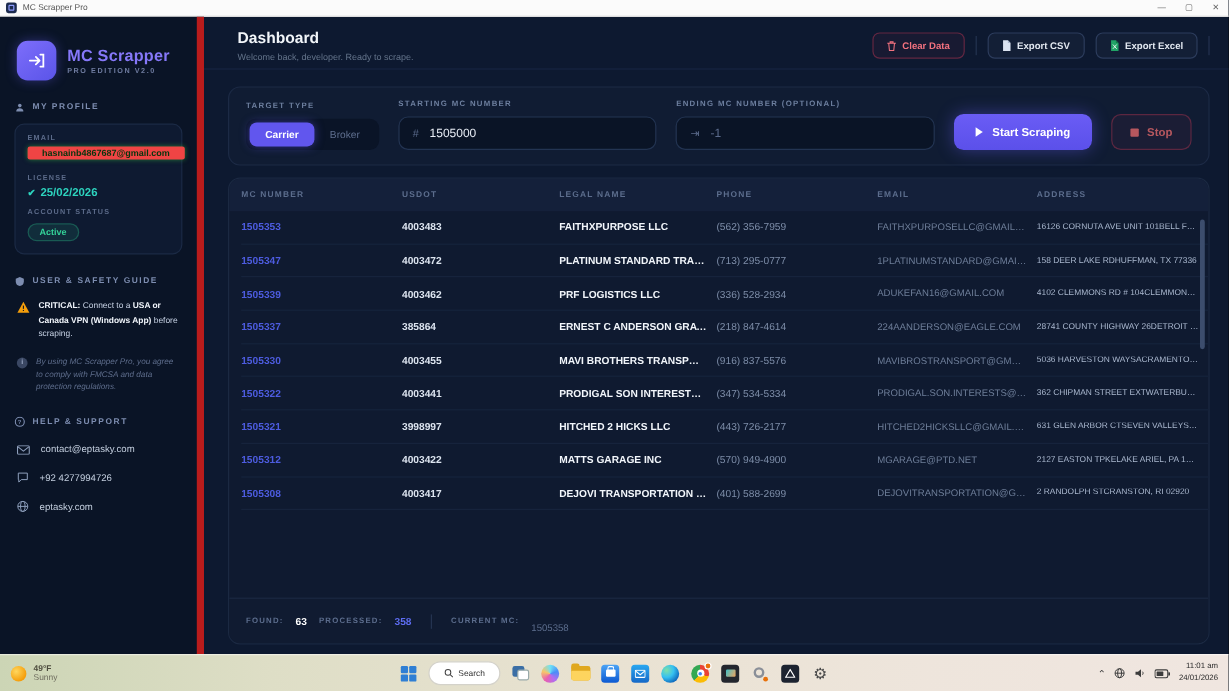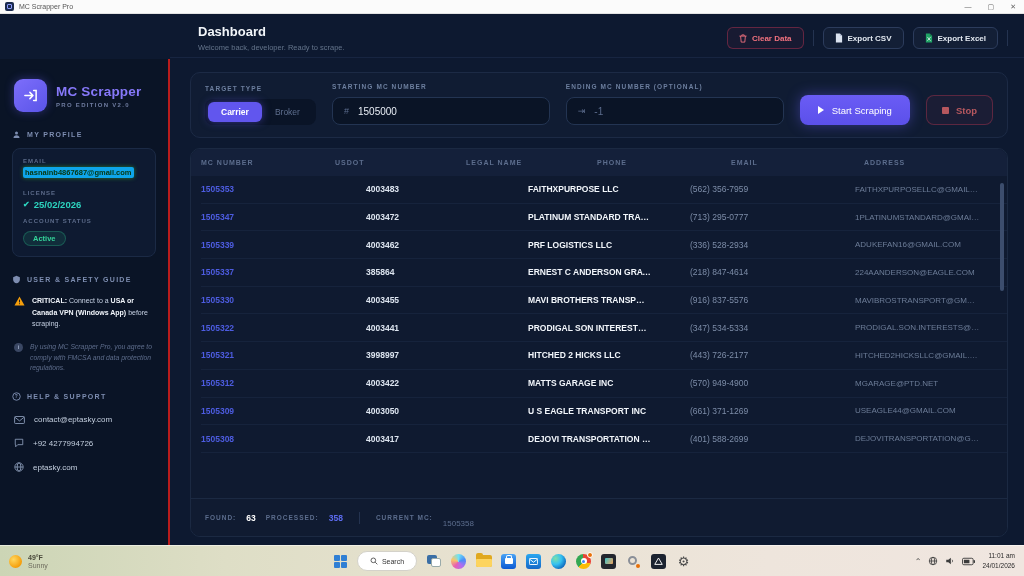--- a/index.html
+++ b/index.html
@@ -12,31 +12,31 @@
   .titlebar .appico { width:9px; height:9px; background:#1c2b4e; border-radius:2px; position:relative; }
   .titlebar .appico::after{ content:""; position:absolute; inset:2px; border:1px solid #8f9dff; border-radius:1px; }
   .titlebar .ttl { font-size:7px; color:#555; }
   .wincontrols { margin-left:auto; display:flex; gap:16px; }
   .wincontrols span { font-size:7px; color:#666; line-height:14px; cursor:default; }
 
   
   .app { display:flex; height:531px; }
 
   
-  .sidebar { width:170px; background:#0a1426; border-right:2px solid #b91c1c; padding:12px 12px 0 12px; flex-shrink:0;margin-top:45px; }
+  .sidebar { width:170px; background:#0a1426; border-right:6px solid #b91c1c; padding:12px 12px 0 12px; flex-shrink:0; }
   .logo-row { display:flex; align-items:center; gap:9px; margin:8px 0 4px 2px; }
   .logo-badge { width:33px; height:33px; border-radius:9px; background:linear-gradient(140deg,#7d6efb,#5a54e8); display:flex; align-items:center; justify-content:center; box-shadow:0 0 10px rgba(100,90,240,.4); }
   .logo-badge svg { display:block; }
   .logo-name { color:#8678f9; font-size:13.5px; font-weight:bold; letter-spacing:.2px; }
   .logo-sub { color:#6f7ca0; font-size:6px; font-weight:bold; letter-spacing:1.3px; margin-top:3px; }
   .section-hdr { display:flex; align-items:center; gap:6px; color:#7d8db0; font-size:7px; font-weight:bold; letter-spacing:1.3px; margin-top:18px; }
   .section-hdr svg { flex-shrink:0; }
   .profile-card { margin-top:9px; background:#0e1a31; border:1px solid #1b2a45; border-radius:8px; padding:9px 10px 10px; }
   .p-label { font-size:6px; font-weight:bold; color:#5c6b8a; letter-spacing:1px; margin-bottom:3px; }
-  .p-email { display:inline-block; background:#0ea5e9; color:#07350d; font-size:7.5px; font-weight:bold; padding:1px 2px; border-radius:2px; margin-bottom:8px; max-width:138px; overflow:hidden; white-space:nowrap; box-shadow:0 0 4px rgba(62,222,62,.5); }
+  .p-email { display:inline-block; background:#ef4444; color:#07350d; font-size:7.5px; font-weight:bold; padding:1px 12px; border-radius:2px; margin-bottom:8px; max-width:138px; overflow:hidden; white-space:nowrap; box-shadow:0 0 4px rgba(62,222,62,.5); }
   .p-license { display:flex; align-items:center; gap:4px; color:#2dd4bf; font-size:9.5px; font-weight:bold; margin:1px 0 8px; }
   .check-ico { font-size:8px; color:#2dd4bf; }
   .p-active { display:inline-block; padding:2px 9px; border-radius:99px; background:rgba(45,212,150,.1); border:1px solid rgba(45,212,150,.28); color:#34d399; font-size:7.5px; font-weight:bold; }
   .warn-row { display:flex; gap:7px; margin:11px 2px 0; }
   .warn-row svg { flex-shrink:0; margin-top:1px; }
   .warn-text { font-size:7px; line-height:1.65; color:#c7d2e4; }
   .warn-text b { color:#f1f5fb; }
   .info-row { display:flex; gap:7px; margin:12px 2px 0; }
   .info-ico { flex-shrink:0; width:9px; height:9px; border-radius:50%; background:#3a4763; color:#9aa8c4; font-size:6px; font-weight:bold; text-align:center; line-height:9px; font-style:normal; margin-top:1px; }
   .info-text { font-size:6.8px; line-height:1.6; color:#5e6d8c; font-style:italic; }
@@ -63,32 +63,32 @@
   .f-label { font-size:6.5px; font-weight:bold; color:#6d7f9f; letter-spacing:1.1px; margin-bottom:7px; }
   .toggle { display:inline-flex; background:#0a1427; border-radius:8px; padding:3px; }
   .tog-opt { padding:5px 13px; border-radius:6px; font-size:8.5px; cursor:pointer; }
   .tog-on { background:#6156ee; color:#fff; font-weight:bold; box-shadow:0 0 8px rgba(97,86,238,.5); }
   .tog-off { color:#5f6f8f; }
   .f-grow { flex:1; }
   .inputbox { height:28px; background:#0a1426; border:1px solid #233452; border-radius:8px; display:flex; align-items:center; gap:9px; padding:0 11px; }
   .in-prefix { font-size:9px; color:#5b6b8c; }
   .in-value { font-size:10px; color:#e8edf5; }
   .in-muted { color:#5b6b8c; }
-  .btn-start { height:30px; border-radius:8px; background:linear-gradient(180deg,#6a5cf5,#5b50ea); color:#fff; font-weight:normal; font-size:9.5px; display:flex; align-items:center; gap:8px; padding:0 18px; cursor:pointer; box-shadow:0 0 14px rgba(99,91,240,.45); }
+  .btn-start { height:30px; border-radius:8px; background:linear-gradient(180deg,#6a5cf5,#5b50ea); color:#fff; font-weight:bold; font-size:9.5px; display:flex; align-items:center; gap:8px; padding:0 18px; cursor:pointer; box-shadow:0 0 14px rgba(99,91,240,.45); }
   .play-ico { width:0; height:0; border-left:6px solid #fff; border-top:4px solid transparent; border-bottom:4px solid transparent; }
   .btn-stop { height:30px; border-radius:8px; border:1px solid rgba(244,63,94,.3); background:rgba(244,63,94,.05); color:rgba(248,113,113,.7); font-weight:bold; font-size:9.5px; display:flex; align-items:center; gap:7px; padding:0 15px; cursor:pointer; }
   .stop-ico { width:7px; height:7px; background:rgba(248,113,113,.7); border-radius:1px; }
 
   
   .table-card { margin-top:10px; background:#0f1a30; border:1px solid #1b2942; border-radius:10px; flex:1; display:flex; flex-direction:column; overflow:hidden; position:relative; min-height:0; }
   .grid-cols { display:grid; grid-template-columns:134px 131px 131px 134px 133px 1fr; }
   .thead { background:#14203a; padding:10px 0 10px 10px; }
   .th { font-size:7px; font-weight:bold; color:#5c6d8d; letter-spacing:1px; padding-right:8px; white-space:nowrap; overflow:hidden; }
   .tbody { flex:1; padding-left:10px; }
-  .tr { height:27.7px; align-items:center; border-bottom:1px solid #16233c;gap:31px; }
+  .tr { height:27.7px; align-items:center; border-bottom:1px solid #16233c; }
   .td { white-space:nowrap; overflow:hidden; text-overflow:ellipsis; padding-right:8px; }
   .td-mc { color:#4d5ce0; font-weight:bold; font-size:8.5px; cursor:pointer; }
   .td-usdot { color:#dde5f0; font-weight:bold; font-size:8.5px; }
   .td-name { color:#f2f6fb; font-weight:bold; font-size:8.5px; }
   .td-phone { color:#7d8da8; font-size:8.5px; }
   .td-email { color:#6d7d98; font-size:8px; }
   .td-address { color:#aab8cf; font-size:7px; }
   .tfoot { margin-top:auto; border-top:1px solid #1b2942; padding:8px 14px; display:flex; align-items:center; gap:10px; background:#101b31; }
   .tf-label { font-size:6.5px; font-weight:bold; color:#5c6d8d; letter-spacing:1px; }
   .tf-found { font-size:8.5px; font-weight:bold; color:#fff; }
@@ -379,28 +379,20 @@
               </div>
               <div class="tr grid-cols">
                 <div class="td td-mc">1505312</div>
                 <div class="td td-usdot">4003422</div>
                 <div class="td td-name">MATTS GARAGE INC</div>
                 <div class="td td-phone">(570) 949-4900</div>
                 <div class="td td-email">MGARAGE@PTD.NET</div>
                 <div class="td td-address">2127 EASTON TPKELAKE ARIEL, PA  18436</div>
               </div>
               <div class="tr grid-cols">
-                <div class="td td-mc">1505309</div>
-                <div class="td td-usdot">4003050</div>
-                <div class="td td-name">U S EAGLE TRANSPORT INC</div>
-                <div class="td td-phone">(661) 371-1269</div>
-                <div class="td td-email">USEAGLE44@GMAIL.COM</div>
-                <div class="td td-address">4616 RYZONA DRBAKERSFIELD, CA  933...</div>
-              </div>
-              <div class="tr grid-cols">
                 <div class="td td-mc">1505308</div>
                 <div class="td td-usdot">4003417</div>
                 <div class="td td-name">DEJOVI TRANSPORTATION LLC</div>
                 <div class="td td-phone">(401) 588-2699</div>
                 <div class="td td-email">DEJOVITRANSPORTATION@GMAIL...</div>
                 <div class="td td-address">2 RANDOLPH STCRANSTON, RI  02920</div>
               </div>
             </div>
           <div class="tfoot">
             <span class="tf-label">FOUND:</span>

